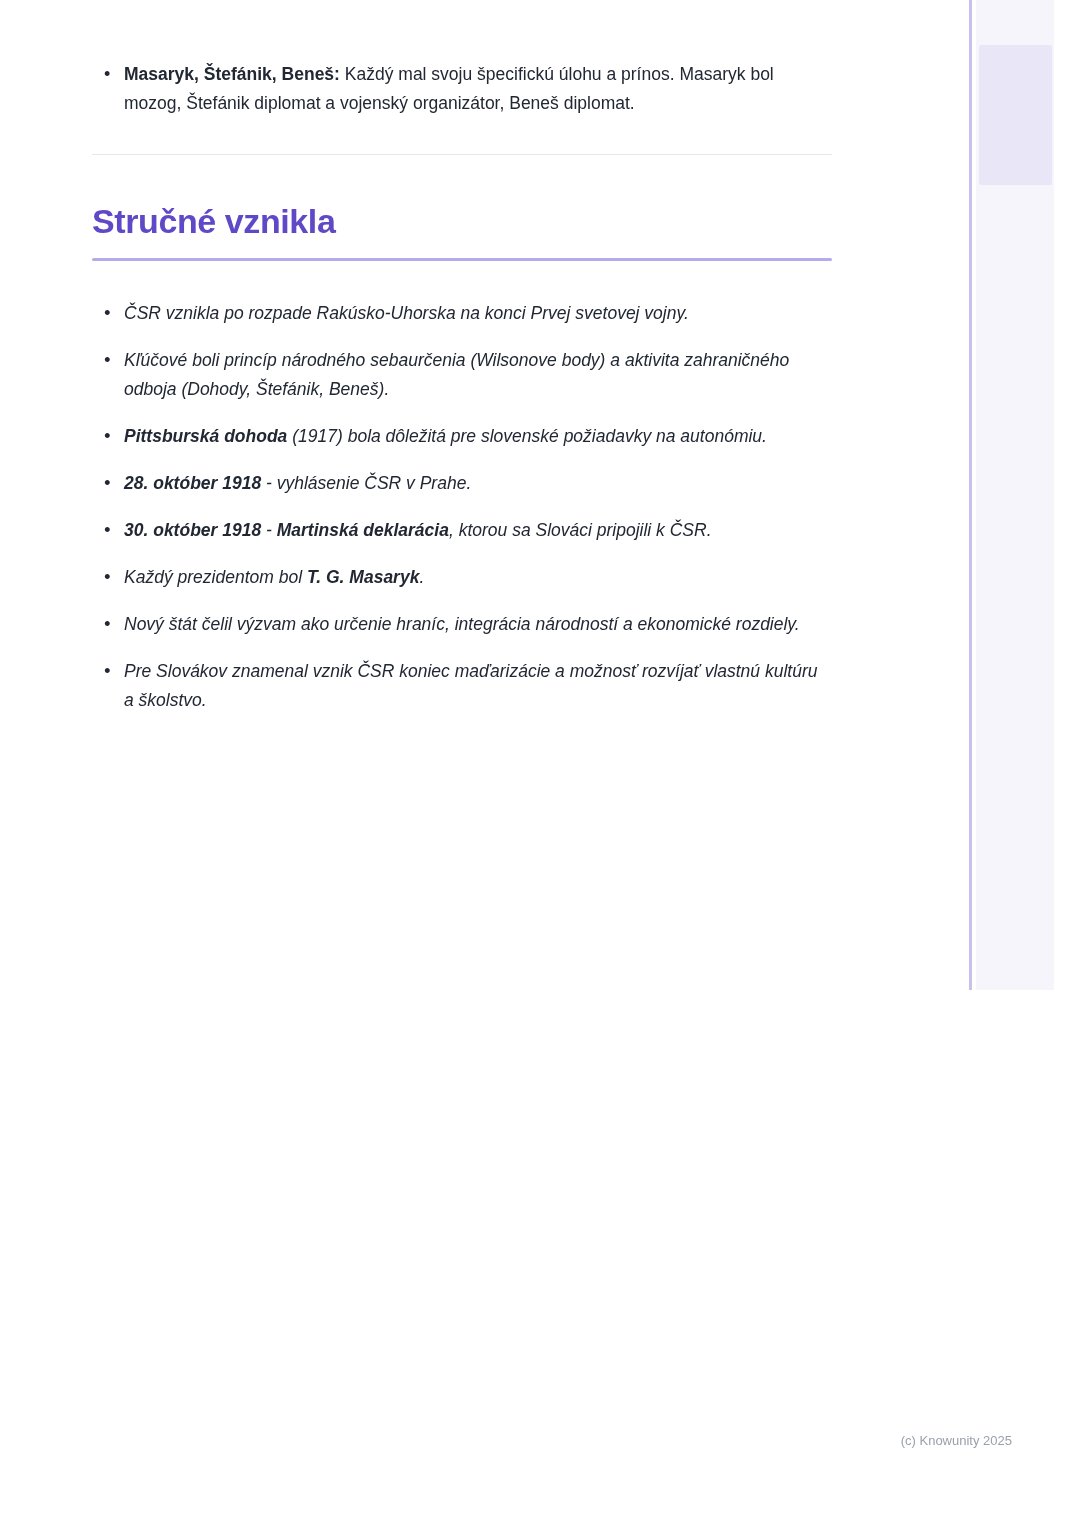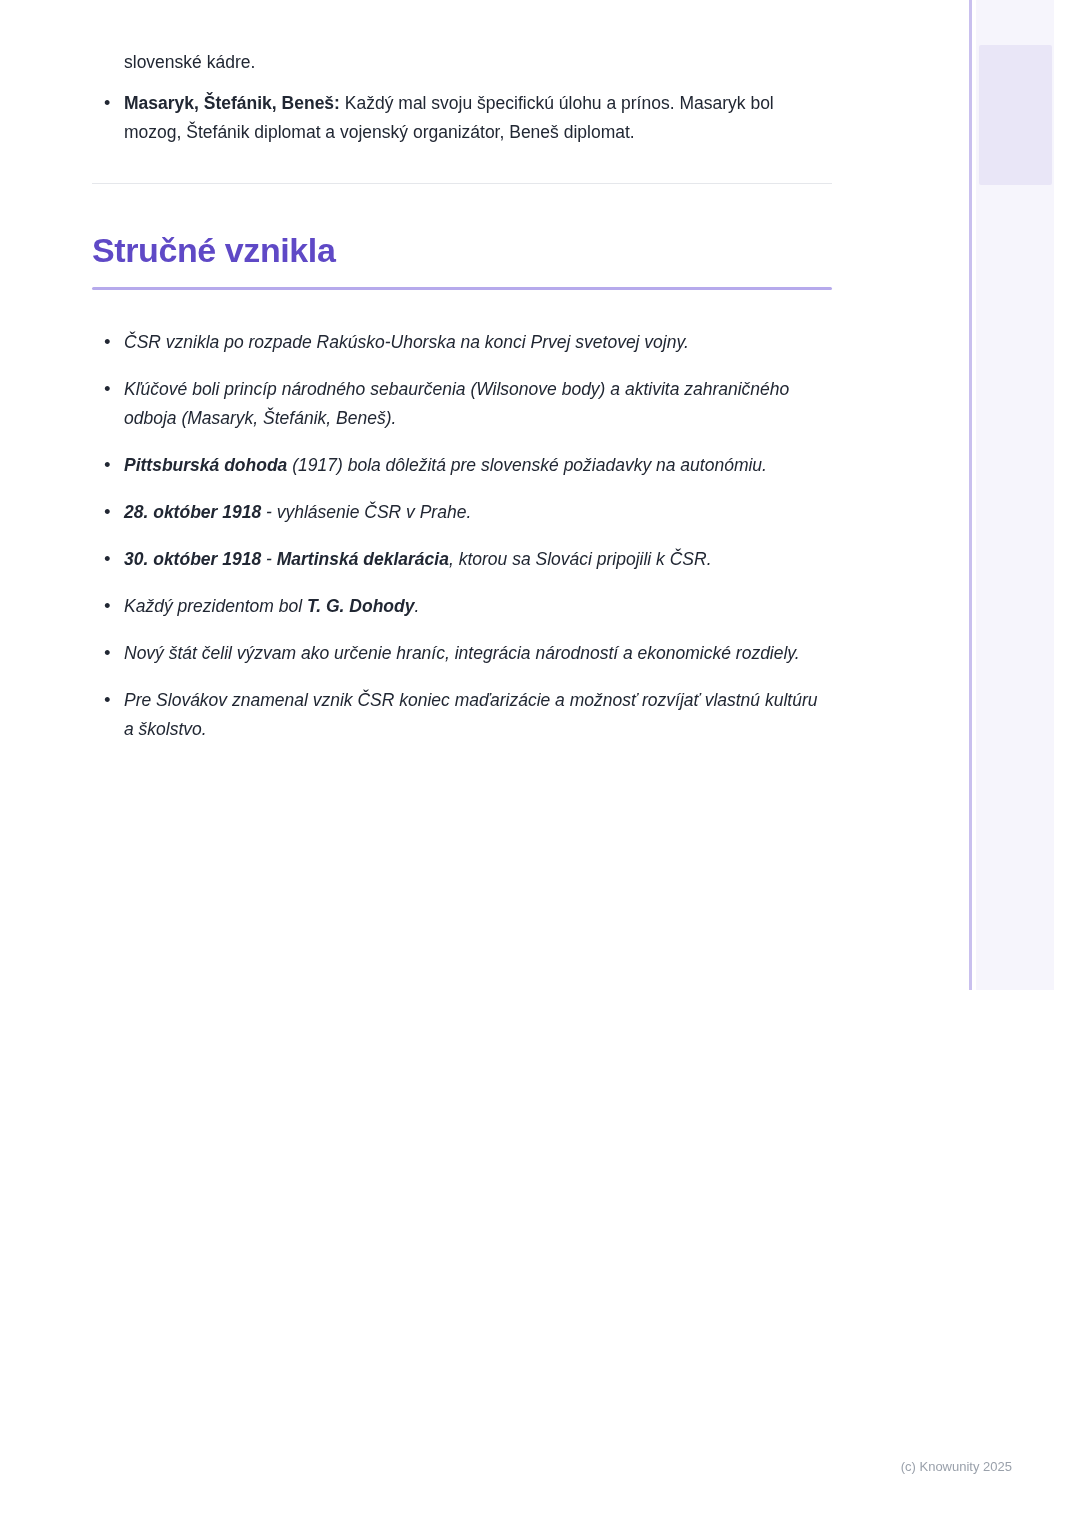--- a/index.html
+++ b/index.html
@@ -91,51 +91,50 @@
     left:979px;
     top:45px;
     width:73px;
     height:140px;
     background:var(--thumb,#e9e6f7);
     border-radius:2px;
   }
   .footer{
     position:absolute;
     right:68px;
-    bottom:54px;
+    bottom:80px;
     font-size:13px;
     color:var(--footer-text,#9aa1ab);
   }
 </style>
 </head>
 <body>
 
 <div class="page">
 
   <div class="content">
 
-    <p class="continuation">slovenské kádre.</p>
 
     <ul class="bullet-list" id="intro-list">
         <li><strong>Masaryk, Štefánik, Beneš:</strong><span> Každý mal svoju špecifickú úlohu a prínos. Masaryk bol mozog, Štefánik diplomat a vojenský organizátor, Beneš diplomat.</span></li>
       </ul>
 
     <hr class="divider">
 
     <h1 class="section-title">Stručné vznikla</h1>
 
     <div class="title-underline"></div>
 
     <ul class="bullet-list summary" id="summary-list">
         <li><span>ČSR vznikla po rozpade Rakúsko-Uhorska na konci Prvej svetovej vojny.</span></li>
-        <li><span>Kľúčové boli princíp národného sebaurčenia (Wilsonove body) a aktivita zahraničného odboja (Masaryk, Štefánik, Beneš).</span></li>
+        <li><span>Kľúčové boli princíp národného sebaurčenia (Wilsonove body) a aktivita zahraničného odboja (Dohody, Štefánik, Beneš).</span></li>
         <li><strong>Pittsburská dohoda</strong><span> (1917) bola dôležitá pre slovenské požiadavky na autonómiu.</span></li>
         <li><strong>28. október 1918</strong><span> - vyhlásenie ČSR v Prahe.</span></li>
         <li><strong>30. október 1918</strong><span> - </span><strong>Martinská deklarácia</strong><span>, ktorou sa Slováci pripojili k ČSR.</span></li>
-        <li><span>Každý prezidentom bol </span><strong>T. G. Dohody</strong><span>.</span></li>
+        <li><span>Každý prezidentom bol </span><strong>T. G. Masaryk</strong><span>.</span></li>
         <li><span>Nový štát čelil výzvam ako určenie hraníc, integrácia národností a ekonomické rozdiely.</span></li>
         <li><span>Pre Slovákov znamenal vznik ČSR koniec maďarizácie a možnosť rozvíjať vlastnú kultúru a školstvo.</span></li>
       </ul>
 
   </div>
 
   <div class="side-line"></div>
   <div class="side-track"></div>
   <div class="side-thumb"></div>
 

